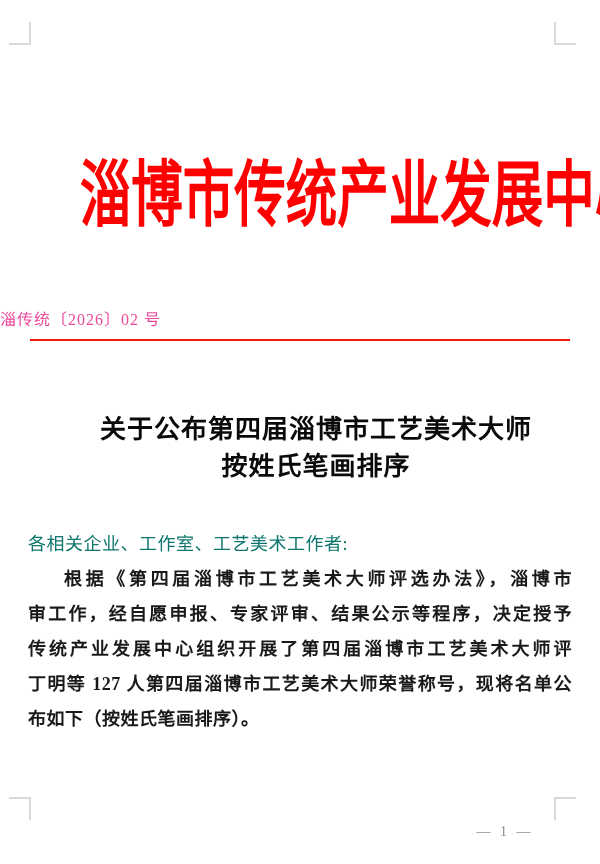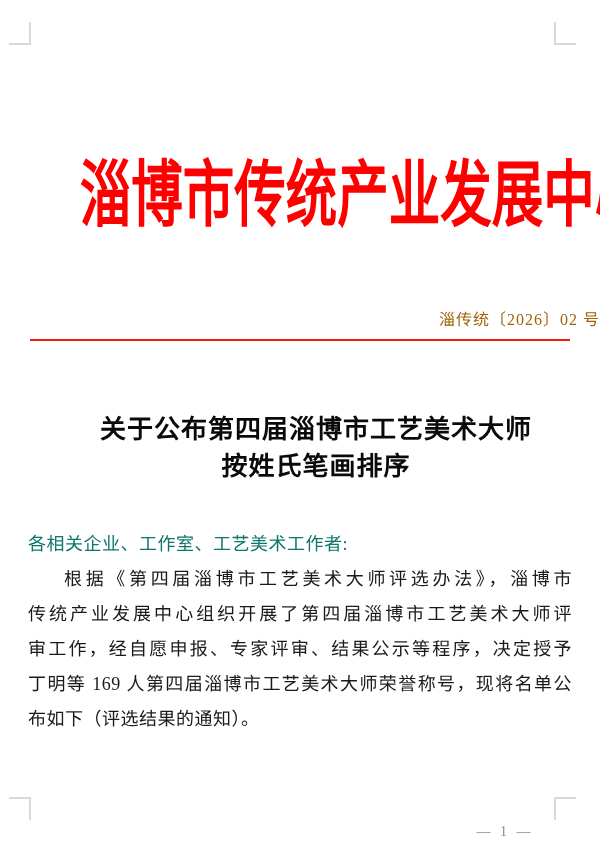--- a/index.html
+++ b/index.html
@@ -43,23 +43,23 @@
     transform-origin: center center;
     white-space: nowrap;
   }
 
   
   .doc-number {
     position: absolute;
     top: 306px;
     left: 0;
     width: 100%;
-    text-align: right;
+    text-align: left;
     font-size: 16px;
-    color: #a16207;
+    color: #ec4899;
     letter-spacing: 1px;
   }
 
   
   .red-rule {
     position: absolute;
     top: 339px;
     left: 30px;
     width: 540px;
     height: 2px;
@@ -100,20 +100,21 @@
     width: 544px;
     font-size: 18px;
     color: #1a1a1a;
   }
   .body-line {
     line-height: 35px;
     text-align: justify;
     text-align-last: justify;
     letter-spacing: 0.5px;
     white-space: nowrap0; 
+    font-weight: bold;
   }
   .body-line.first { text-indent: 2em; }
   .body-line.last  { text-align-last: left; }
 
   
   .page-number {
     position: absolute;
     top: 824px;
     left: 455px;
     width: 100px;
@@ -148,21 +149,21 @@
 
   <div class="doc-title">
     <div>关于公布第四届淄博市工艺美术大师</div>
     <div>按姓氏笔画排序</div>
   </div>
 
   <div class="salutation">各相关企业、工作室、工艺美术工作者:</div>
 
   <div class="body-para">
       <div class="body-line first">根据《第四届淄博市工艺美术大师评选办法》，淄博市</div>
+      <div class="body-line">审工作，经自愿申报、专家评审、结果公示等程序，决定授予</div>
       <div class="body-line">传统产业发展中心组织开展了第四届淄博市工艺美术大师评</div>
-      <div class="body-line">审工作，经自愿申报、专家评审、结果公示等程序，决定授予</div>
-      <div class="body-line">丁明等 169 人第四届淄博市工艺美术大师荣誉称号，现将名单公</div>
-      <div class="body-line last">布如下（评选结果的通知）。</div>
+      <div class="body-line">丁明等 127 人第四届淄博市工艺美术大师荣誉称号，现将名单公</div>
+      <div class="body-line last">布如下（按姓氏笔画排序）。</div>
     </div>
 
   <div class="page-number">— 1 —</div>
 
 </div>
 
 </body></html>

